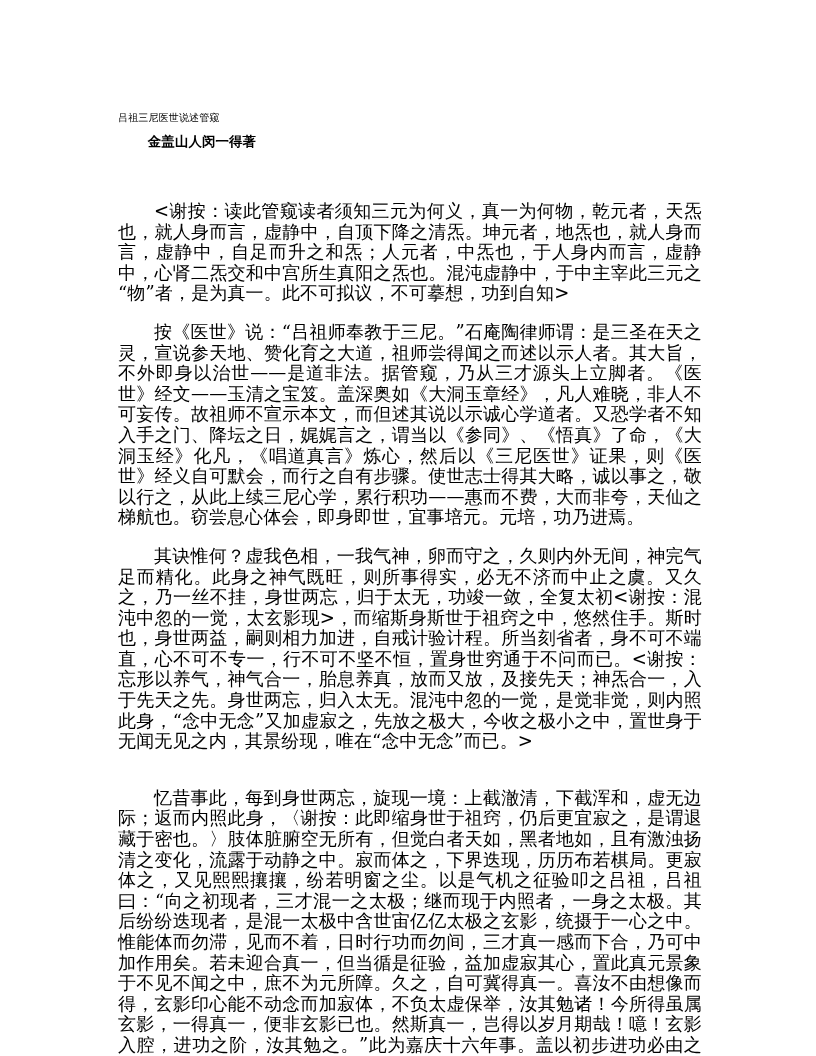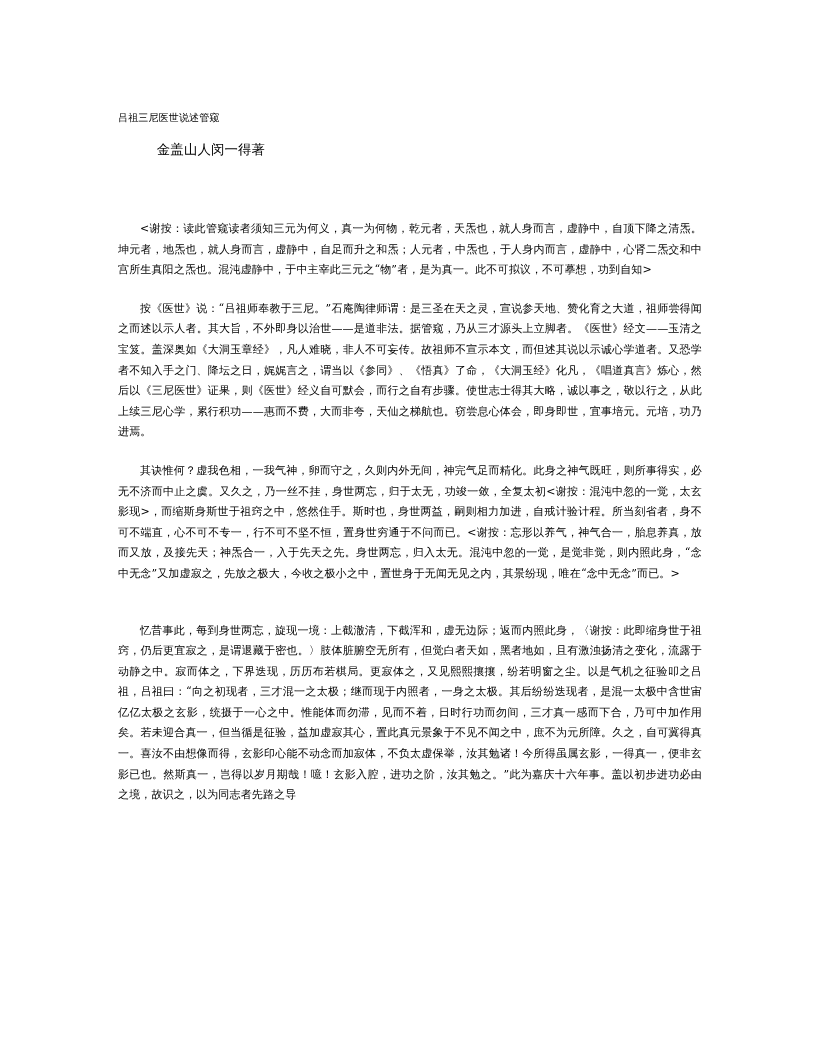--- a/index.html
+++ b/index.html
@@ -30,36 +30,36 @@
     font-size: 10px;
     line-height: 20px;
     margin: 0;
     font-weight: normal;
     letter-spacing: 0.15px;
     white-space: pre;
   }
   .doc-author {
     font-size: 13.4px;
     line-height: 20px;
-    margin: 12px;
-    font-weight: normal;
+    margin: 3px;
+    font-weight: bold;
     text-indent: 2em;
     letter-spacing: 0.15px;
     white-space: pre;
   }
   .section-heading {
     font-size: 13.4px;
     line-height: 20px;
     margin: 0;
     font-weight: normal;
     text-indent: 2em;
     letter-spacing: 0.15px;
   }
   .para {
-    font-size: 11px;
+    font-size: 18px;
     line-height: 20.6px;
     margin: 0;
     text-indent: 2em;
     text-align: justify;
     text-justify: inter-ideograph;
     letter-spacing: 0.15px;
     word-break: break-all;
   }
   .gap-title-to-section { height: 29px; }
   .gap-heading-to-para  { height: 18px; }

